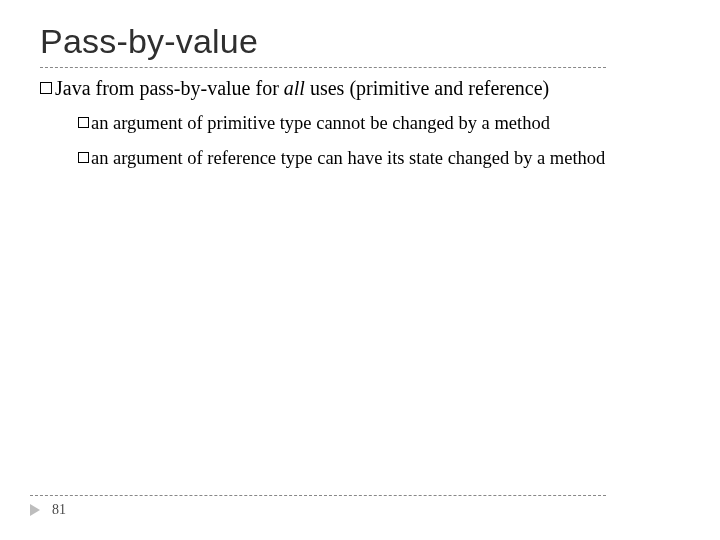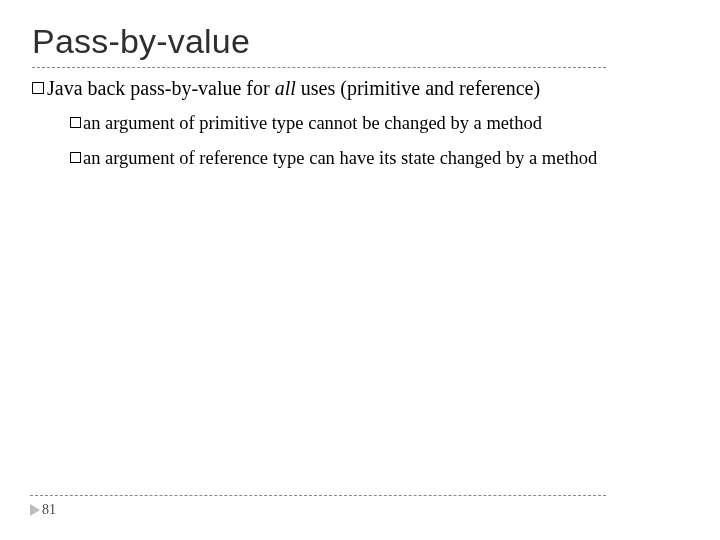--- a/index.html
+++ b/index.html
@@ -9,21 +9,21 @@
     height: 540px;
     background: #fff;
     font-family: Georgia, "Times New Roman", serif;
     color: #000;
   }
   .slide {
     position: relative;
     width: 636px;
     height: 540px;
     box-sizing: border-box;
-    padding: 22px 30px 20px 32px;
+    padding: 22px 30px 20px 40px;
   }
   .title {
     font-family: "Segoe UI", "Helvetica Neue", Arial, sans-serif;
     font-size: 34px;
     font-weight: 400;
     color: #2f2f2f;
     margin: 0 0 6px 0;
     letter-spacing: 0.2px;
   }
   .dashed-sep {
@@ -80,21 +80,21 @@
     left: 30px;
     right: 30px;
     bottom: 22px;
   }
   .footer .dashed-sep {
     margin: 0 0 6px 0;
   }
   .page-row {
     display: flex;
     align-items: center;
-    gap: 2px;
+    gap: 12px;
   }
   .page-arrow {
     width: 0;
     height: 0;
     border-top: 6px solid transparent;
     border-bottom: 6px solid transparent;
     border-left: 10px solid #bdbdbd;
   }
   .page-num {
     font-family: Georgia, serif;
@@ -106,21 +106,21 @@
 <body>
 
 <div class="slide">
 
   <h1 class="title">Pass-by-value</h1>
   <hr class="dashed-sep">
 
   <div class="content">
 
     <div class="lvl1">
-      <span class="lvl1-bullet"></span><span class="lvl1-text"><span>Java back pass-by-value  for </span><em class="it">all</em><span> uses (primitive and reference)</span></span>
+      <span class="lvl1-bullet"></span><span class="lvl1-text"><span>Java from pass-by-value  for </span><em class="it">all</em><span> uses (primitive and reference)</span></span>
     </div>
 
     <div class="lvl2-group">
       <div class="lvl2">
         <span class="lvl2-bullet"></span><span>an argument of primitive type cannot be changed by a method</span>
       </div>
       <div class="lvl2">
         <span class="lvl2-bullet"></span><span>an argument of reference type can have its state changed by a method</span>
       </div>
     </div>

